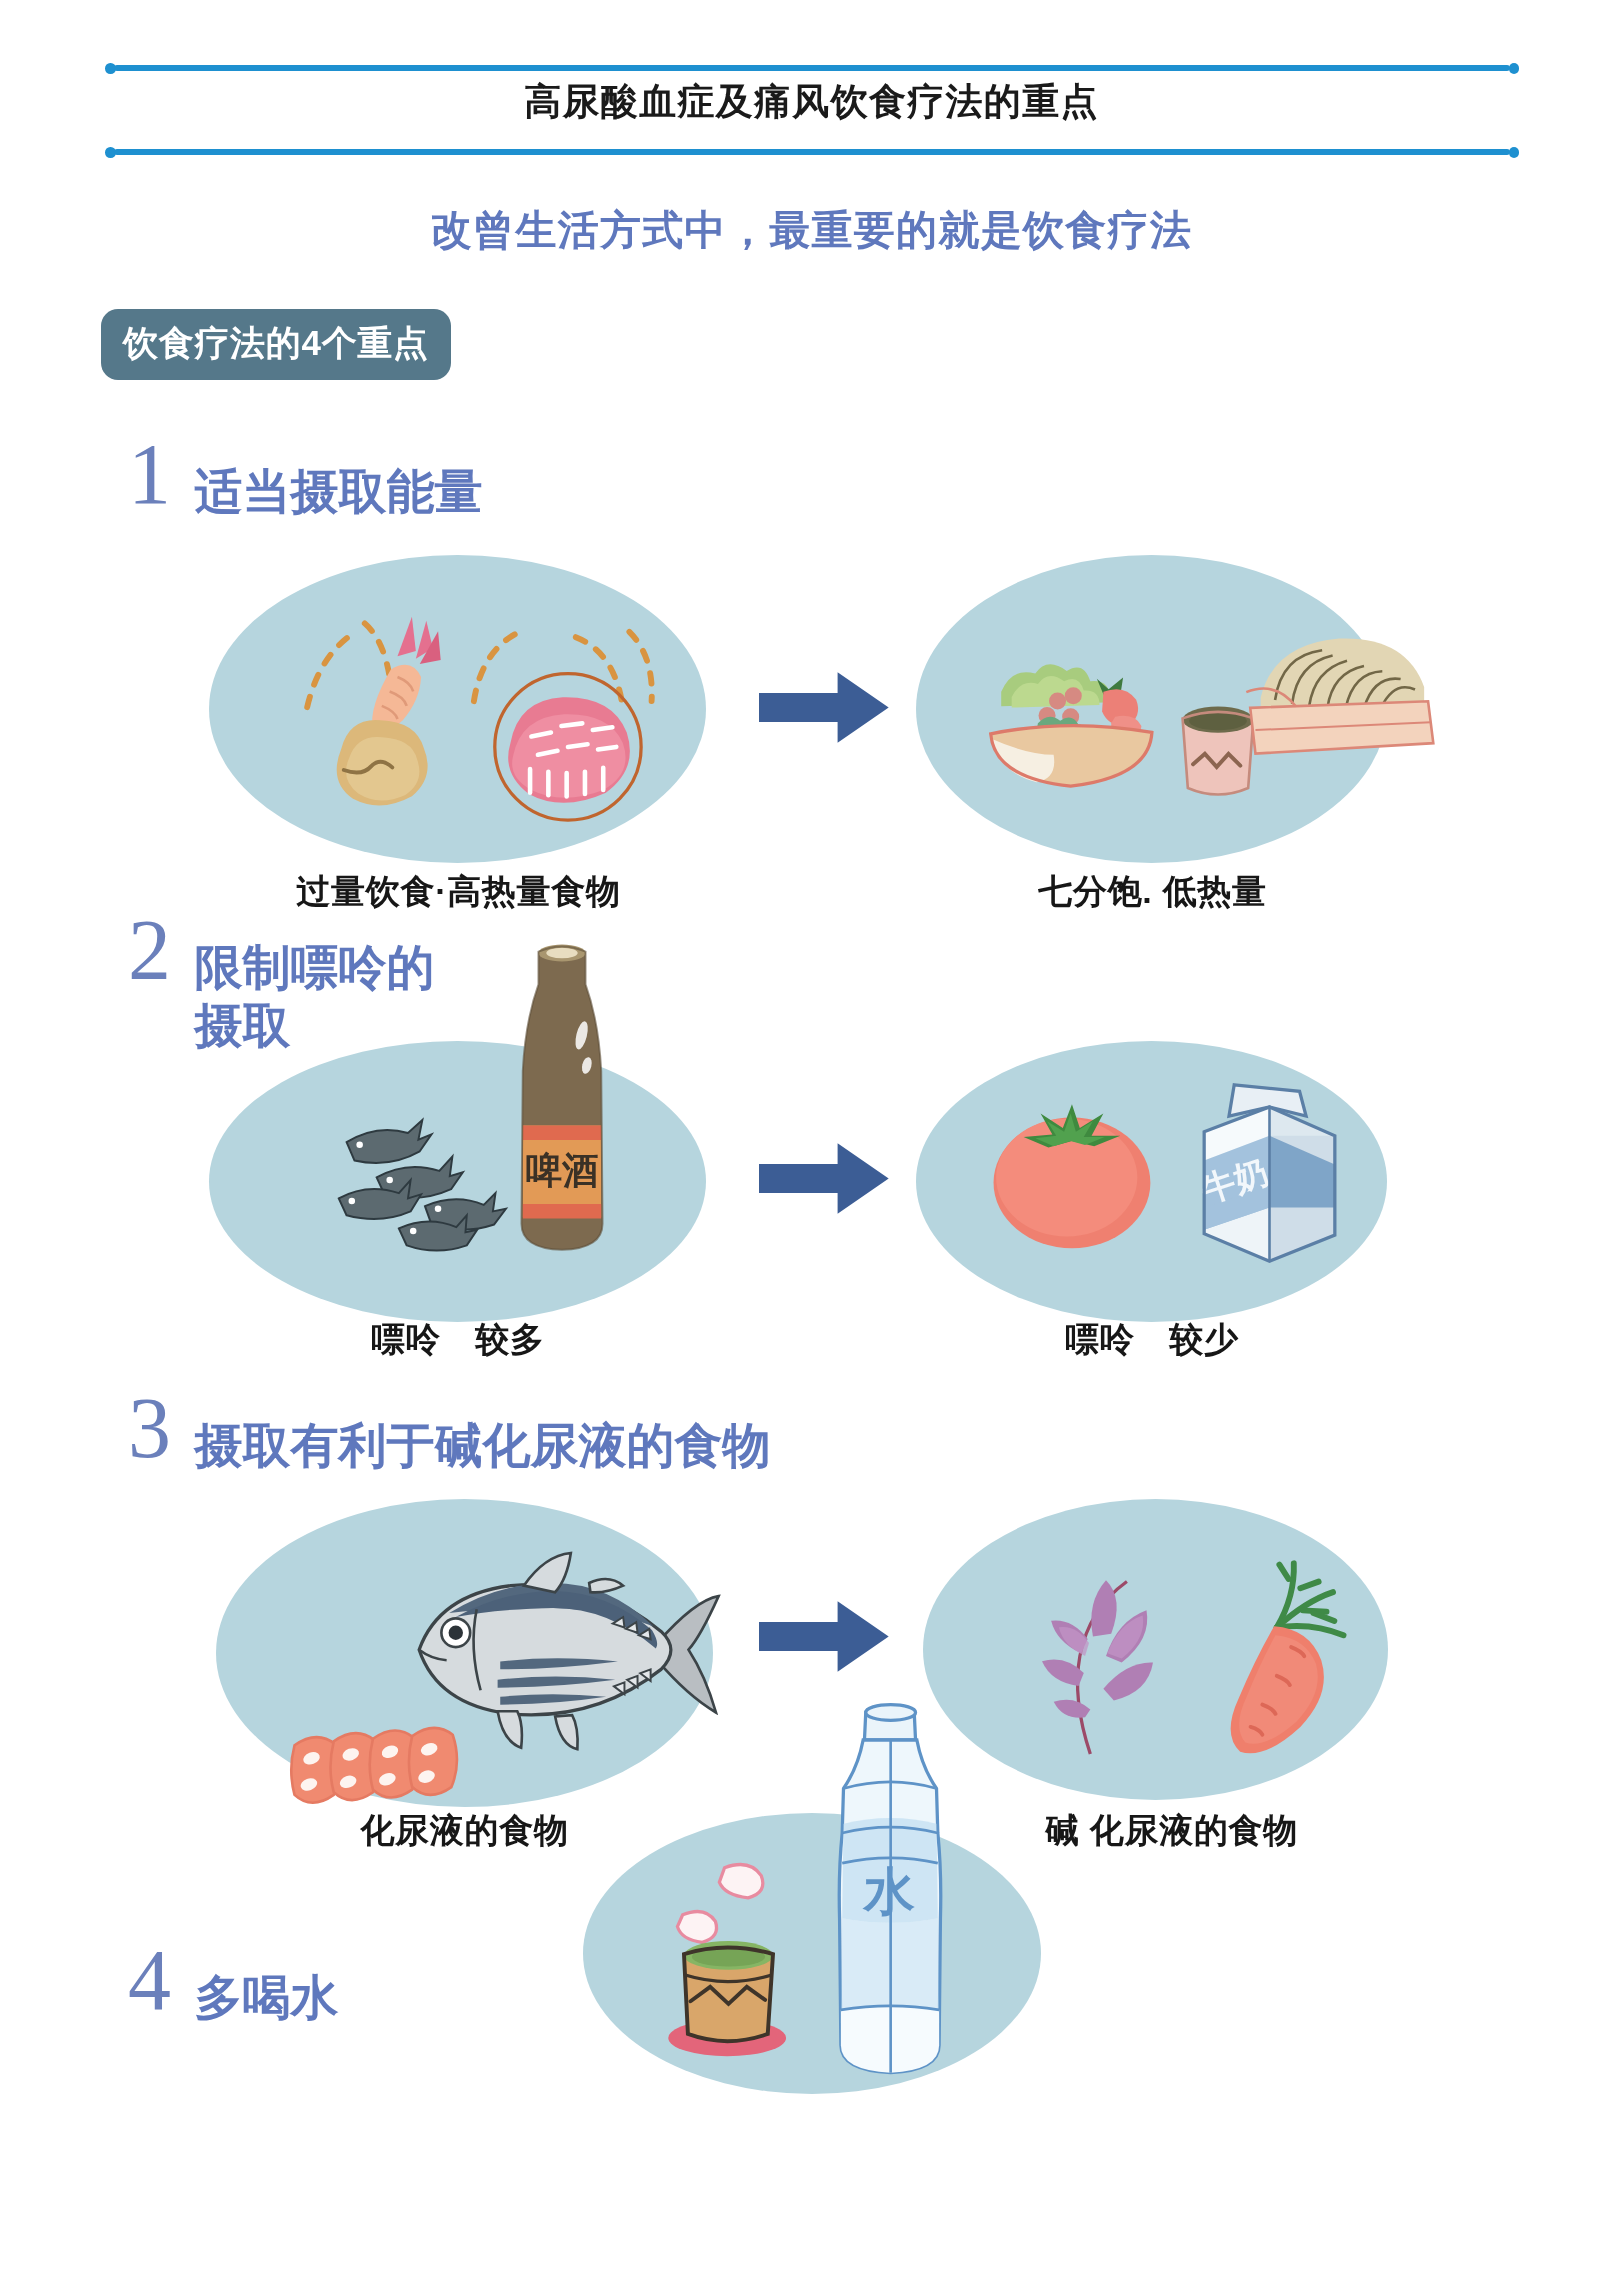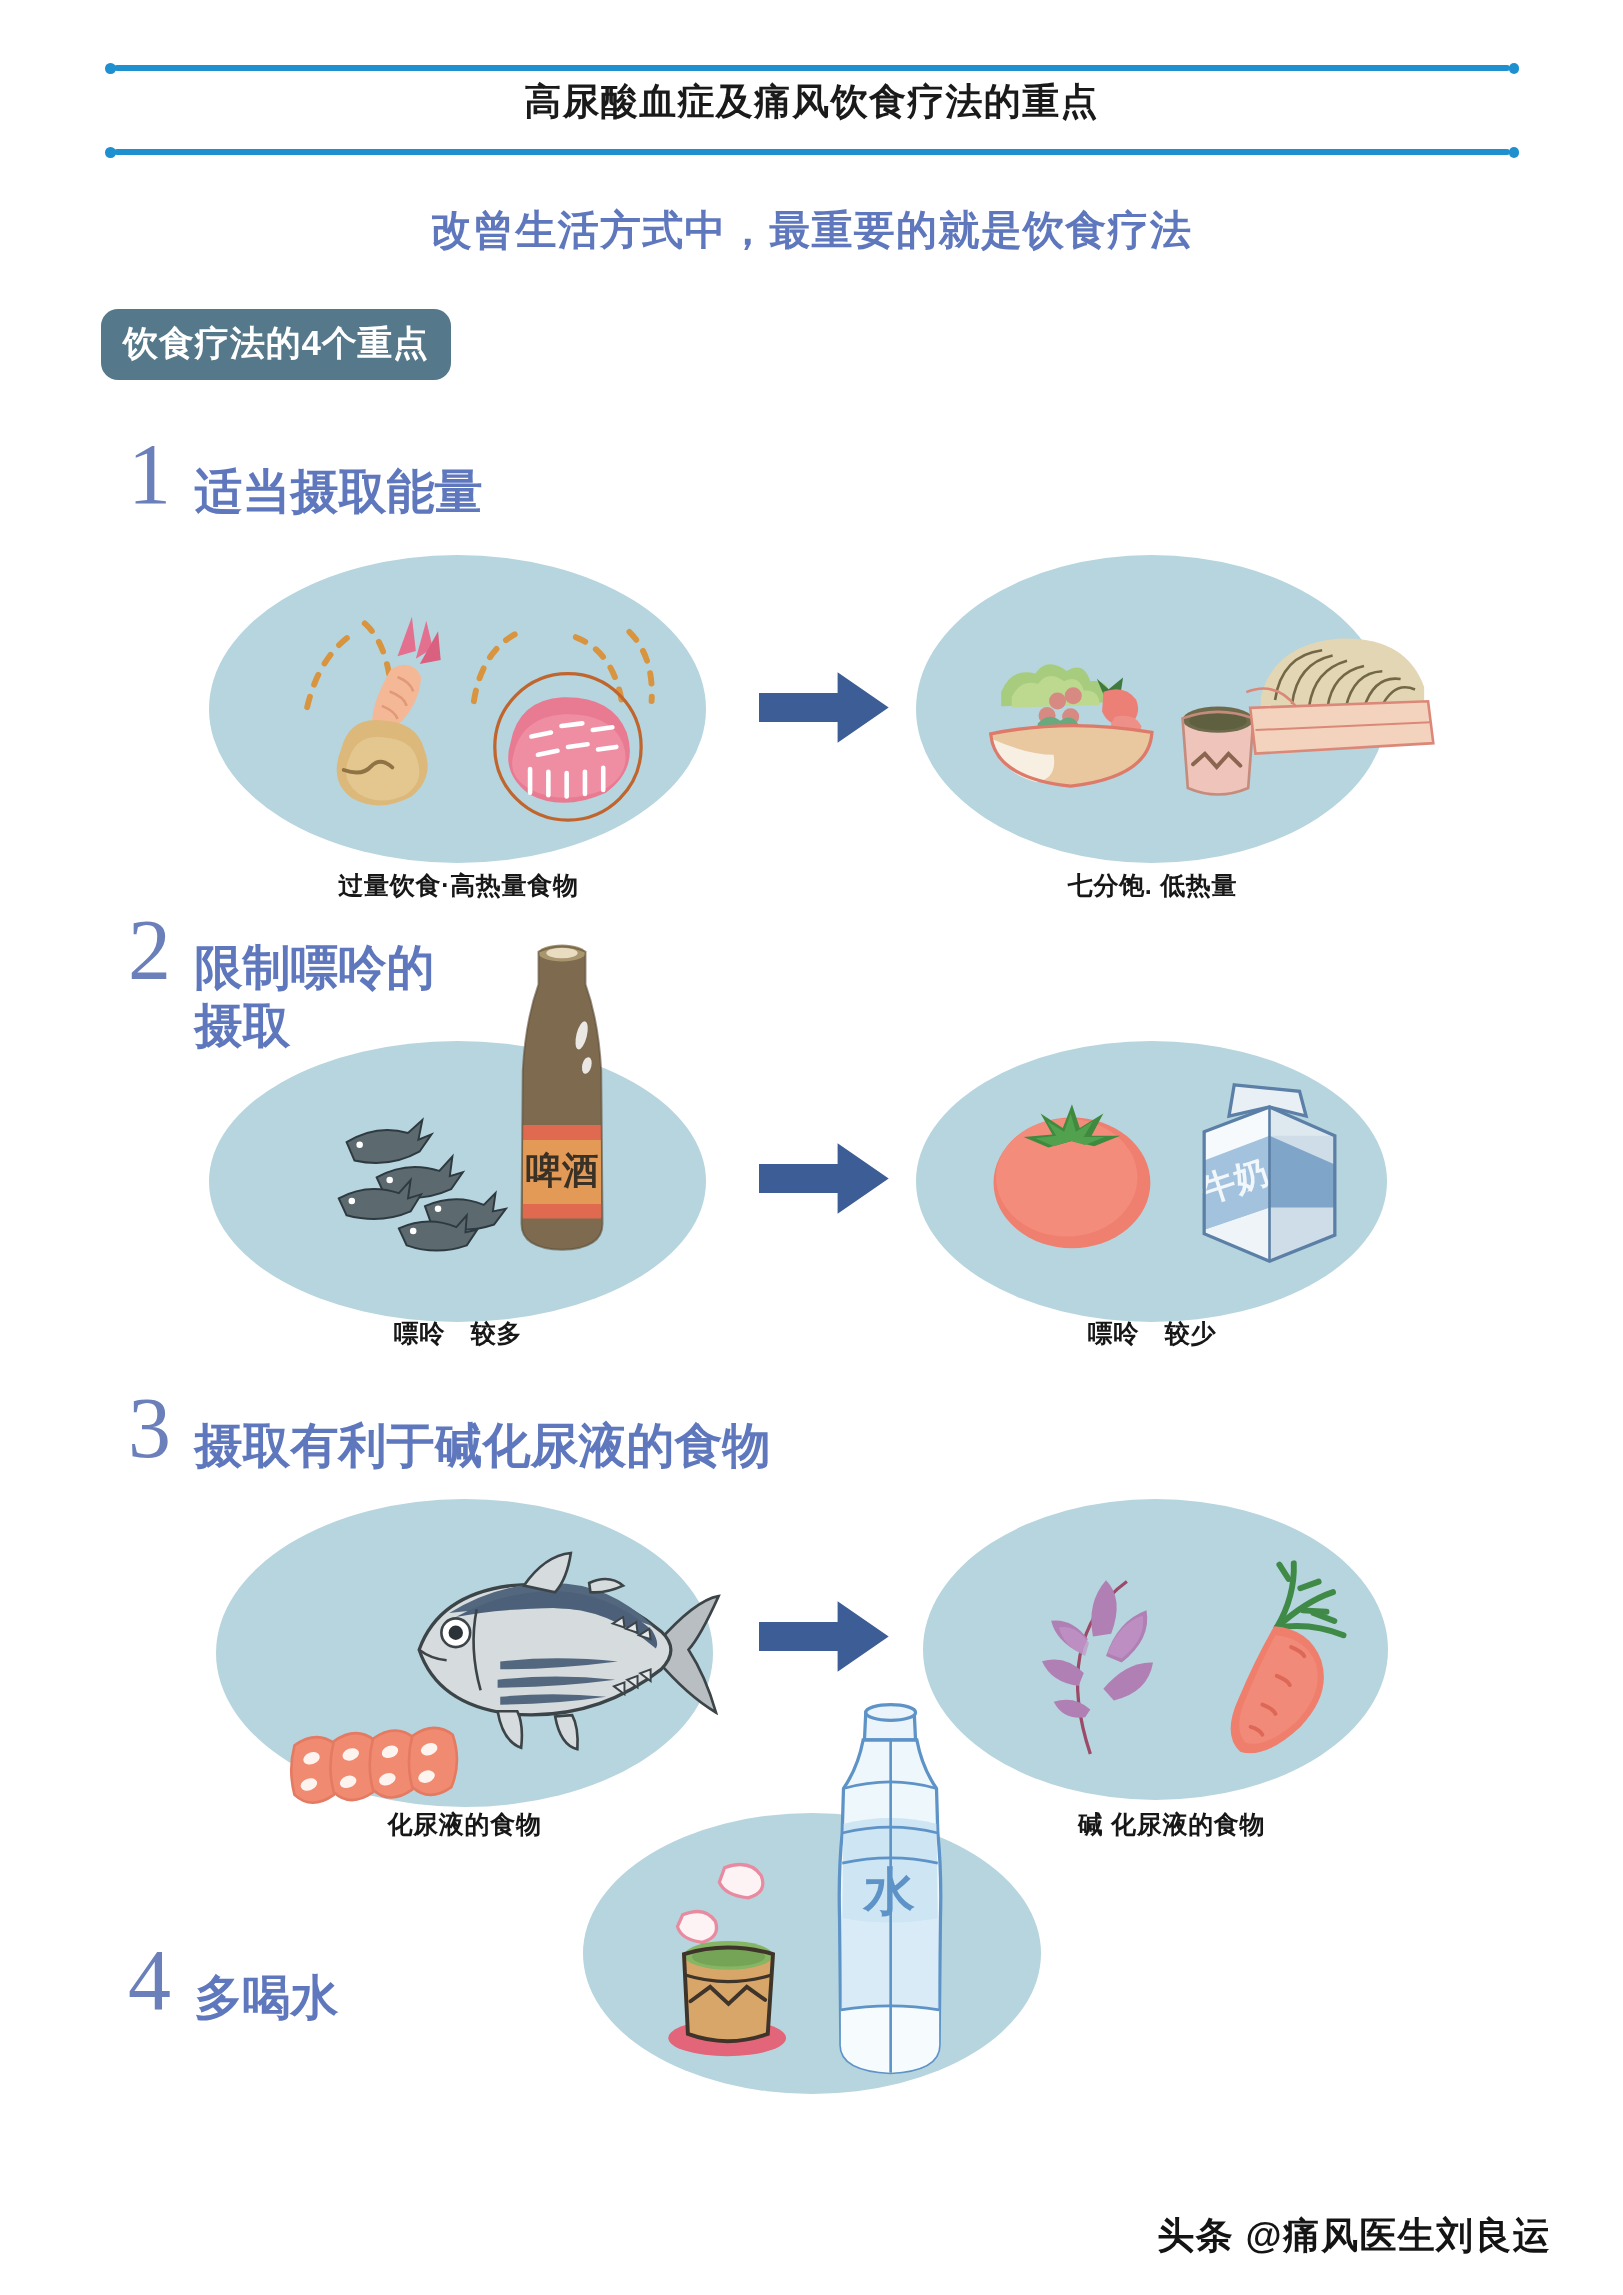--- a/index.html
+++ b/index.html
@@ -56,21 +56,21 @@
     line-height: 1.22; margin-left: 23.6px; padding-top: 23.6px;
     white-space: pre-line;
   }
 
   
   .blob { position: absolute; border-radius: 50%; background: #b6d5de; }
 
   .arrow { position: absolute; }
   .cap {
     position: absolute; text-align: center;
-    font-size: 25px; font-weight: bold; color: #171717;
+    font-size: 34px; font-weight: bold; color: #171717;
     white-space: nowrap; letter-spacing: 0.7px;
   }
 
   
   .art { position: absolute; }
   svg { display: block; overflow: visible; }
 
   
   .footer {
     position: absolute; right: 72px; bottom: 34px;
@@ -448,16 +448,15 @@
         <path d="M52,246 Q126,230 198,246"></path>
         <path d="M126,58 L126,566"></path>
         <path d="M50,470 Q126,458 200,470"></path>
       </g>
       <text x="124" y="316" font-family="'Liberation Sans',sans-serif" font-size="78" font-weight="bold" fill="#5e93c7" text-anchor="middle">水</text>
       <ellipse cx="126" cy="16" rx="38" ry="12" fill="#eaf4fa" stroke="#5e93c7" stroke-width="5"></ellipse>
     </svg>
   </div>
   <div style="position:absolute;left:864px;top:1885px;width:59px;height:39px;opacity:0;">水</div>
 
-  <div class="footer">头条 @痛风医生刘良运</div>
 
 </div>
 
 
 </body></html>

